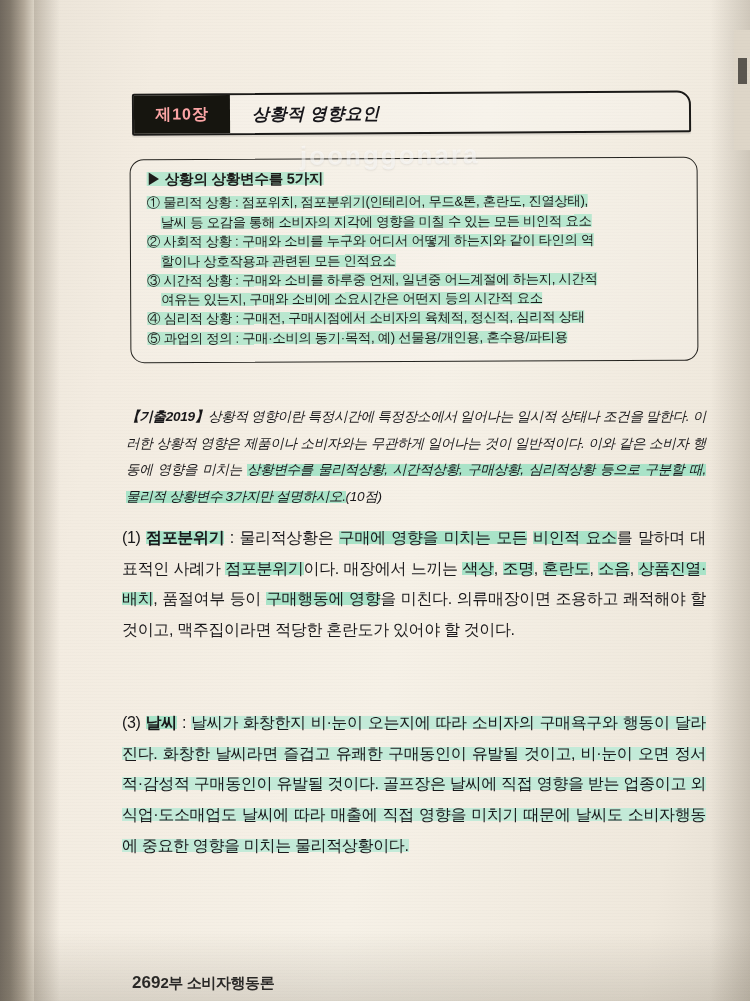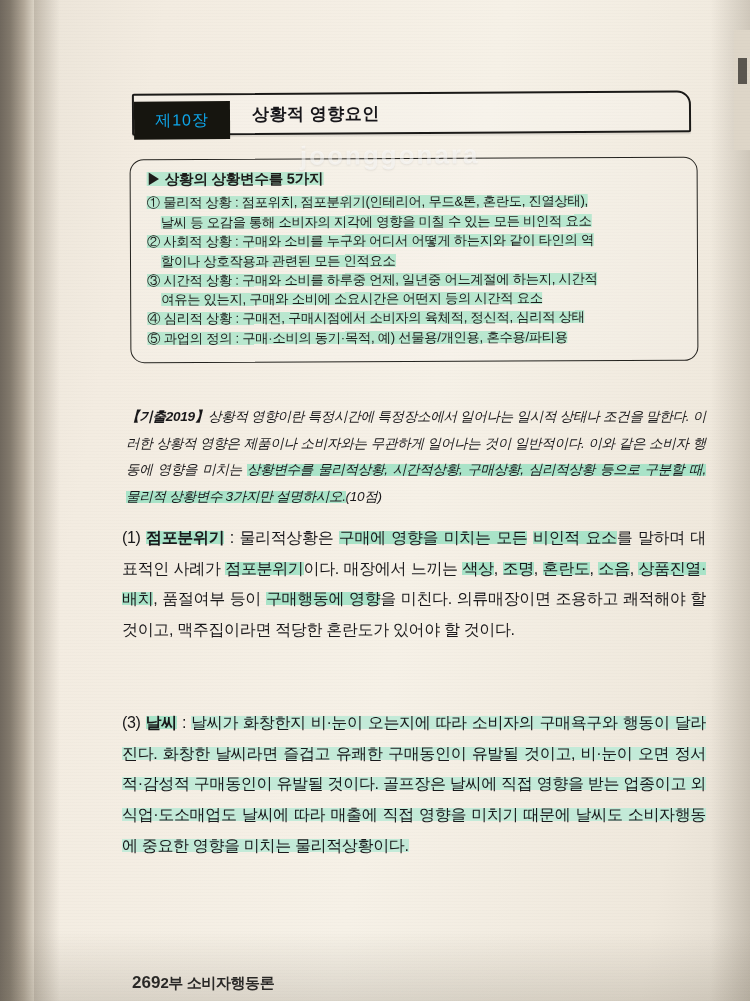--- a/index.html
+++ b/index.html
@@ -83,43 +83,44 @@
     height: 38px;
     border: 2px solid #1b1a18;
     border-radius: 2px 14px 2px 2px;
     background: rgba(255,255,255,0.18);
     box-shadow: 0 2px 0 rgba(0,0,0,0.08);
     transform: rotate(-0.35deg);
   }
   .chapter-num {
     position: absolute;
     left: 0px;
-    top: 6px;
+    top: 0px;
     width: 96px;
     height: 100%;
     background: #16150f;
-    color: #0ea5e9;
+    color: #fca5a5;
     font-size: 16px;
     display: flex;
     align-items: center;
     justify-content: center;
     letter-spacing: 1px;
-    font-weight: 400;
+    font-weight: 700;
   }
   .chapter-title {
     position: absolute;
     left: 118px;
     top: 0;
     height: 100%;
     display: flex;
     align-items: center;
     font-size: 17px;
     font-weight: 700;
     color: #17161a;
     letter-spacing: .5px;
+    font-style: italic;
   }
 
   
   .summary-box {
     position: absolute;
     left: 70px;
     top: 158px;
     width: 568px;
     border: 1.6px solid #24231f;
     border-radius: 14px;

